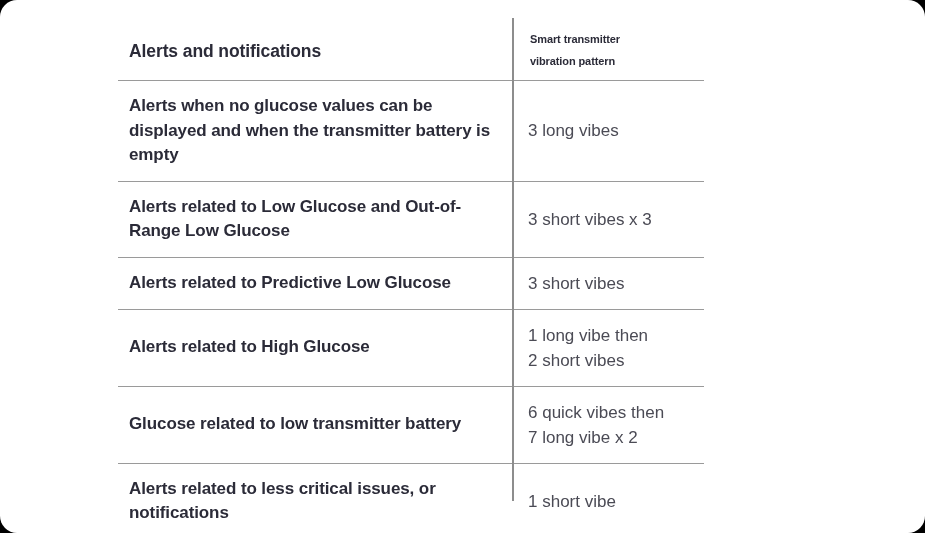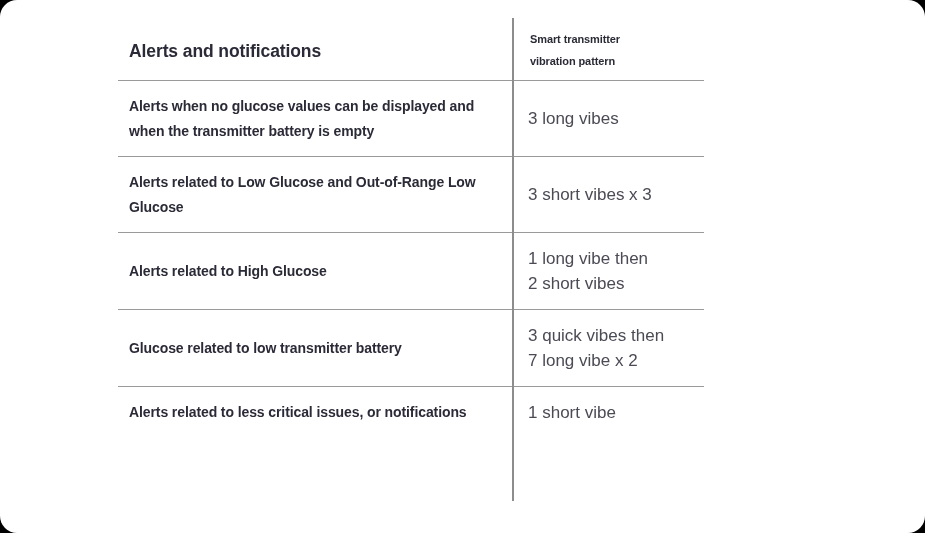--- a/index.html
+++ b/index.html
@@ -68,21 +68,21 @@
   }
 
   
   tbody td {
     padding: 0;
     vertical-align: middle;
     border: 0;
   }
   .cell-left {
     box-sizing: border-box;
-    font-size: 14px;
+    font-size: 17px;
     line-height: 24.5px;
     font-weight: bold;
     color: #2b2b38;
     text-align: left;
     padding: 13px 16px 13px 11px;
     letter-spacing: -0.1px;
   }
   .cell-right {
     box-sizing: border-box;
     font-size: 17px;
@@ -153,33 +153,40 @@
         </tr>
 
         <tr class="data-row">
           <td class="cell-left">Alerts related to Low Glucose and Out-of-Range Low Glucose</td>
           <td class="cell-right">
             <span class="vibe-line">3 short vibes x 3</span>
 
           </td>
         </tr>
 
+        <tr class="data-row">
+          <td class="cell-left">Alerts related to Predictive Low Glucose</td>
+          <td class="cell-right">
+            <span class="vibe-line">3 short vibes</span>
+
+          </td>
+        </tr>
 
         <tr class="data-row">
           <td class="cell-left">Alerts related to High Glucose</td>
           <td class="cell-right">
             <span class="vibe-line">1 long vibe then</span>
             <span class="vibe-line">2 short vibes</span>
           </td>
         </tr>
 
         <tr class="data-row">
           <td class="cell-left">Glucose related to low transmitter battery</td>
           <td class="cell-right">
-            <span class="vibe-line">3 quick vibes then</span>
+            <span class="vibe-line">6 quick vibes then</span>
             <span class="vibe-line">7 long vibe x 2</span>
           </td>
         </tr>
 
         <tr class="data-row">
           <td class="cell-left">Alerts related to less critical issues, or notifications</td>
           <td class="cell-right">
             <span class="vibe-line">1 short vibe</span>
 
           </td>

